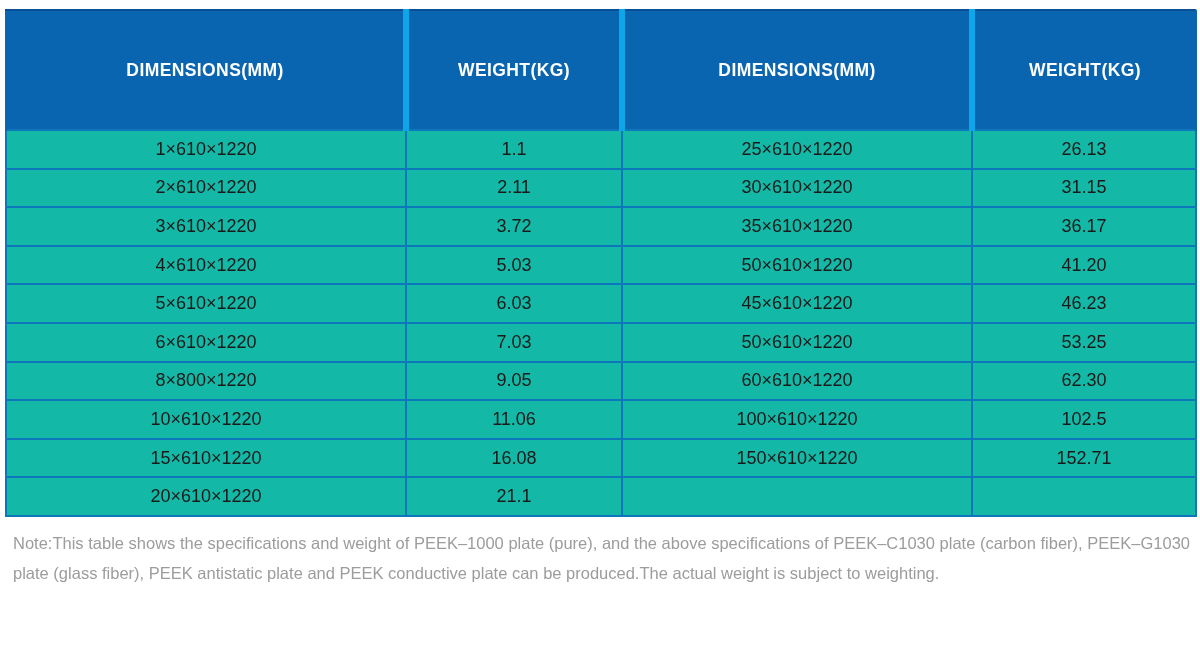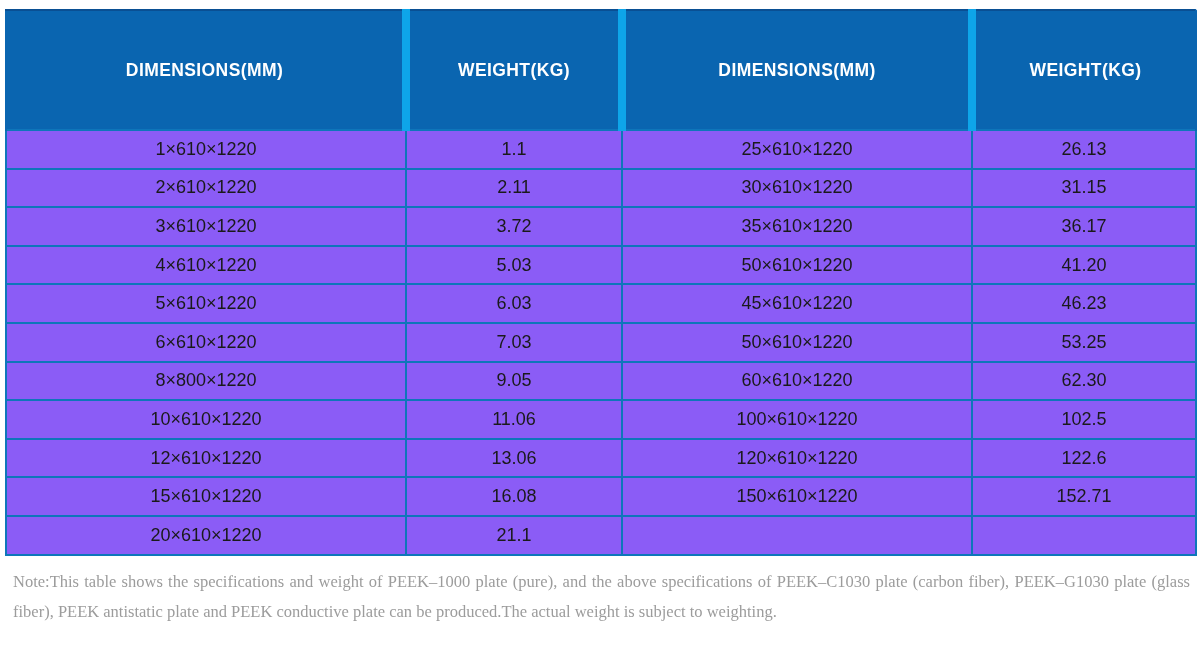--- a/index.html
+++ b/index.html
@@ -28,42 +28,41 @@
   thead th {
     background: #0a65b0;
     color: #ffffff;
     font-size: 17.5px;
     font-weight: bold;
     letter-spacing: 0.4px;
     height: 120px;
     text-align: center;
     vertical-align: middle;
     border-top: 2px solid #0a4f93;
-    border-left: 8px solid #0ea5e9;
+    border-left: 6px solid #0ea5e9;
     border-right: 2px solid #0a4f93;
     border-bottom: none;
   }
   thead th:first-child { border-left: 2px solid #0a65b0; }
   thead th:last-child  { border-right: 2px solid #0a65b0; }
   tbody td {
-    background: #8b5cf6;
+    background: #14b8a6;
     color: #1a1a1a;
     font-size: 18px;
     height: 38.6px;
     text-align: center;
     vertical-align: middle;
     border: 2px solid #0e76ba;
   }
   .note {
     margin: 11px 10px 0 13px;
     color: #9c9c9c;
     font-size: 16.5px;
     line-height: 30px;
     text-align: justify;
-    font-family: Liberation Serif, serif;
   }
 </style>
 </head>
 <body>
 
 <div class="page">
 
   <table class="spec-table">
     <colgroup>
       <col class="c-dim1">
@@ -122,26 +121,20 @@
           <td>60×610×1220</td>
           <td>62.30</td>
         </tr>
         <tr>
           <td>10×610×1220</td>
           <td>11.06</td>
           <td>100×610×1220</td>
           <td>102.5</td>
         </tr>
         <tr>
-          <td>12×610×1220</td>
-          <td>13.06</td>
-          <td>120×610×1220</td>
-          <td>122.6</td>
-        </tr>
-        <tr>
           <td>15×610×1220</td>
           <td>16.08</td>
           <td>150×610×1220</td>
           <td>152.71</td>
         </tr>
         <tr>
           <td>20×610×1220</td>
           <td>21.1</td>
           <td></td>
           <td></td>

